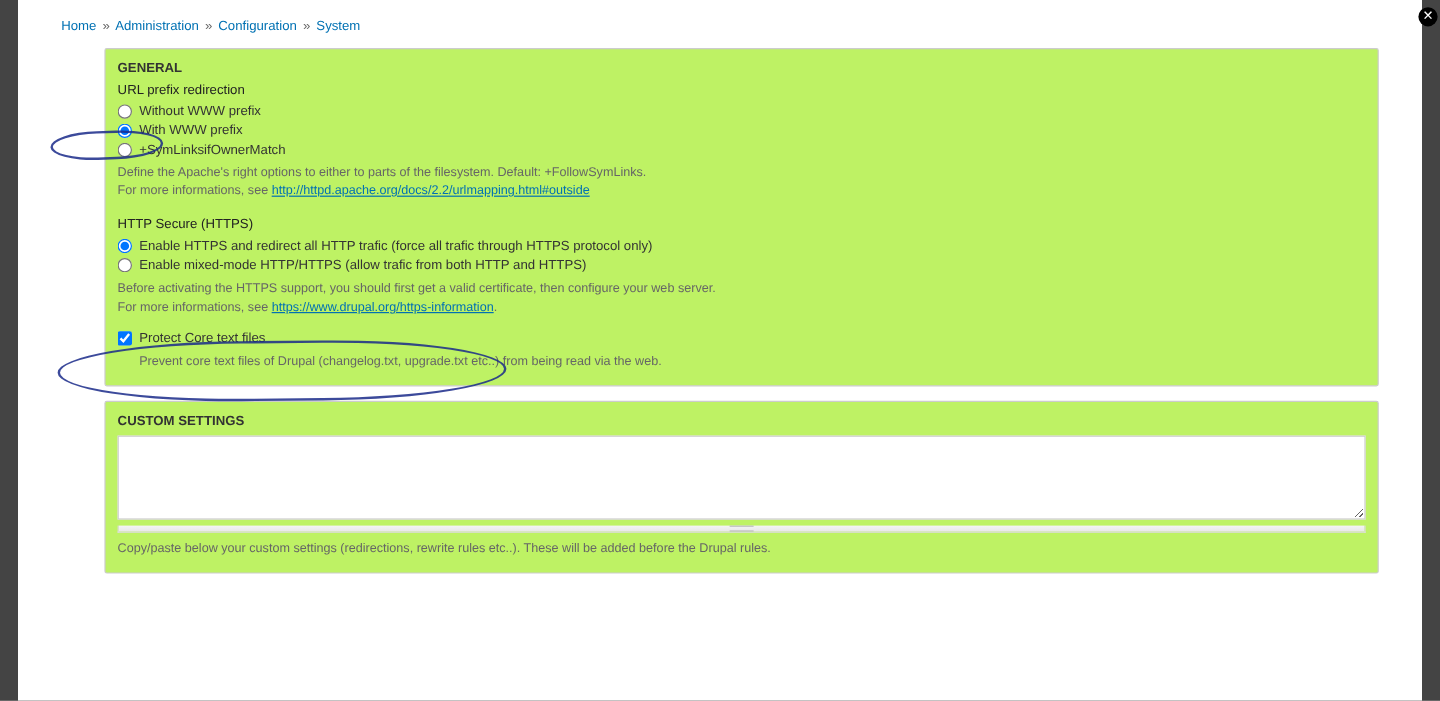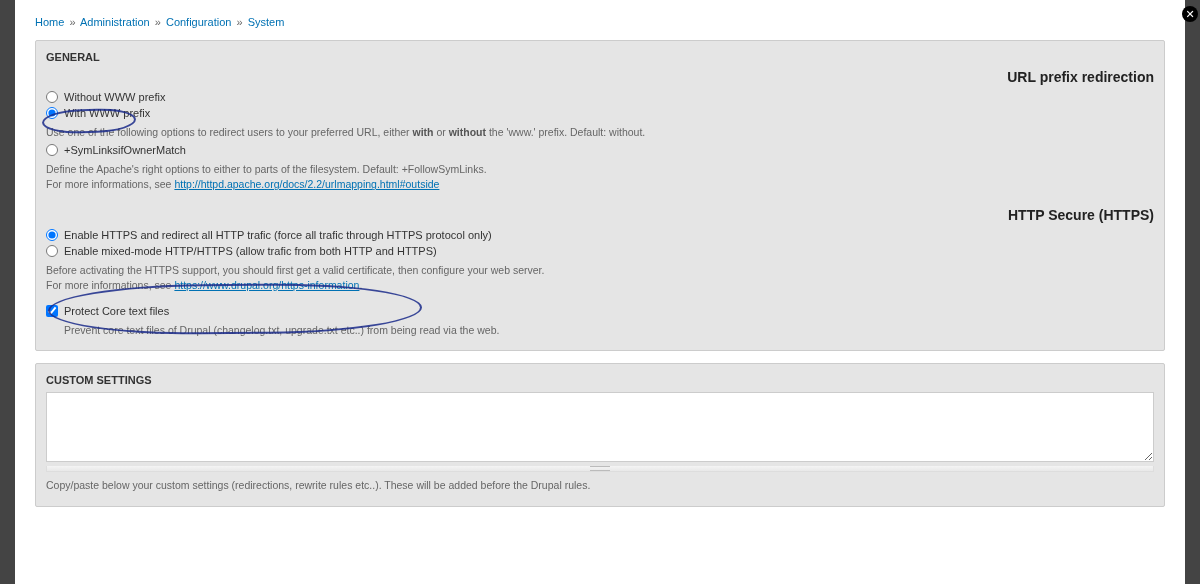--- a/index.html
+++ b/index.html
@@ -9,53 +9,53 @@
       color: #333;
       background: #444;
       width: 1200px;
       height: 584px;
       position: relative;
     }
     .page {
       background: #fff;
       margin: 0 15px;
       height: 100%;
-      padding: 16px 20px;
+      padding: 16px 36px;
       overflow: hidden;
     }
     .breadcrumb {
       font-size: 11px;
       margin-bottom: 12px;
       color: #0071b3;
     }
     .breadcrumb a { color: #0071b3; text-decoration: none; }
     .breadcrumb .sep { color: #666; margin: 0 2px; }
     .panel {
       border: 1px solid #ccc;
       border-radius: 2px;
       margin-bottom: 12px;
-      background: #e5e5e5;
+      background: #bef264;
+      margin-left: 36px;
     }
     .panel-title {
       font-weight: bold;
       font-size: 11px;
       color: #333;
       padding: 10px 10px 6px 10px;
       text-transform: uppercase;
     }
     .panel-body {
       padding: 0 10px 12px 10px;
     }
     .section-header {
-      font-weight: bold;
-      font-size: 14px;
+      font-weight: normal;
+      font-size: 11px;
       color: #222;
       margin-top: 14px;
       margin-bottom: 6px;
-      text-align: right;
     }
     .section-header:first-child { margin-top: 0; }
     .radio-row, .check-row {
       display: flex;
       align-items: flex-start;
       margin: 4px 0;
       font-size: 11px;
       color: #333;
     }
     .radio-row input[type=radio], .check-row input[type=checkbox] {
@@ -142,23 +142,20 @@
 
       <div class="section-header">URL prefix redirection</div>
       <label class="radio-row">
         <input type="radio" name="urlprefix" style="">
         <span>Without WWW prefix</span>
       </label>
       <label class="radio-row">
         <input type="radio" name="urlprefix" checked="" style="">
         <span>With WWW prefix</span>
       </label>
-      <div class="help">
-        <span>Use one of the following options to redirect users to your preferred URL, either </span><strong>with</strong><span> or </span><strong>without</strong><span> the 'www.' prefix. Default: without.</span>
-      </div>
 
       <label class="radio-row">
         <input type="radio" name="symlinks" style="">
         <span>+SymLinksifOwnerMatch</span>
       </label>
       <div class="help">
         <span>Define the Apache's right options to either to parts of the filesystem. Default: +FollowSymLinks.</span><br>
         <span>For more informations, see </span><a href="#">http://httpd.apache.org/docs/2.2/urlmapping.html#outside</a>
       </div>
 

